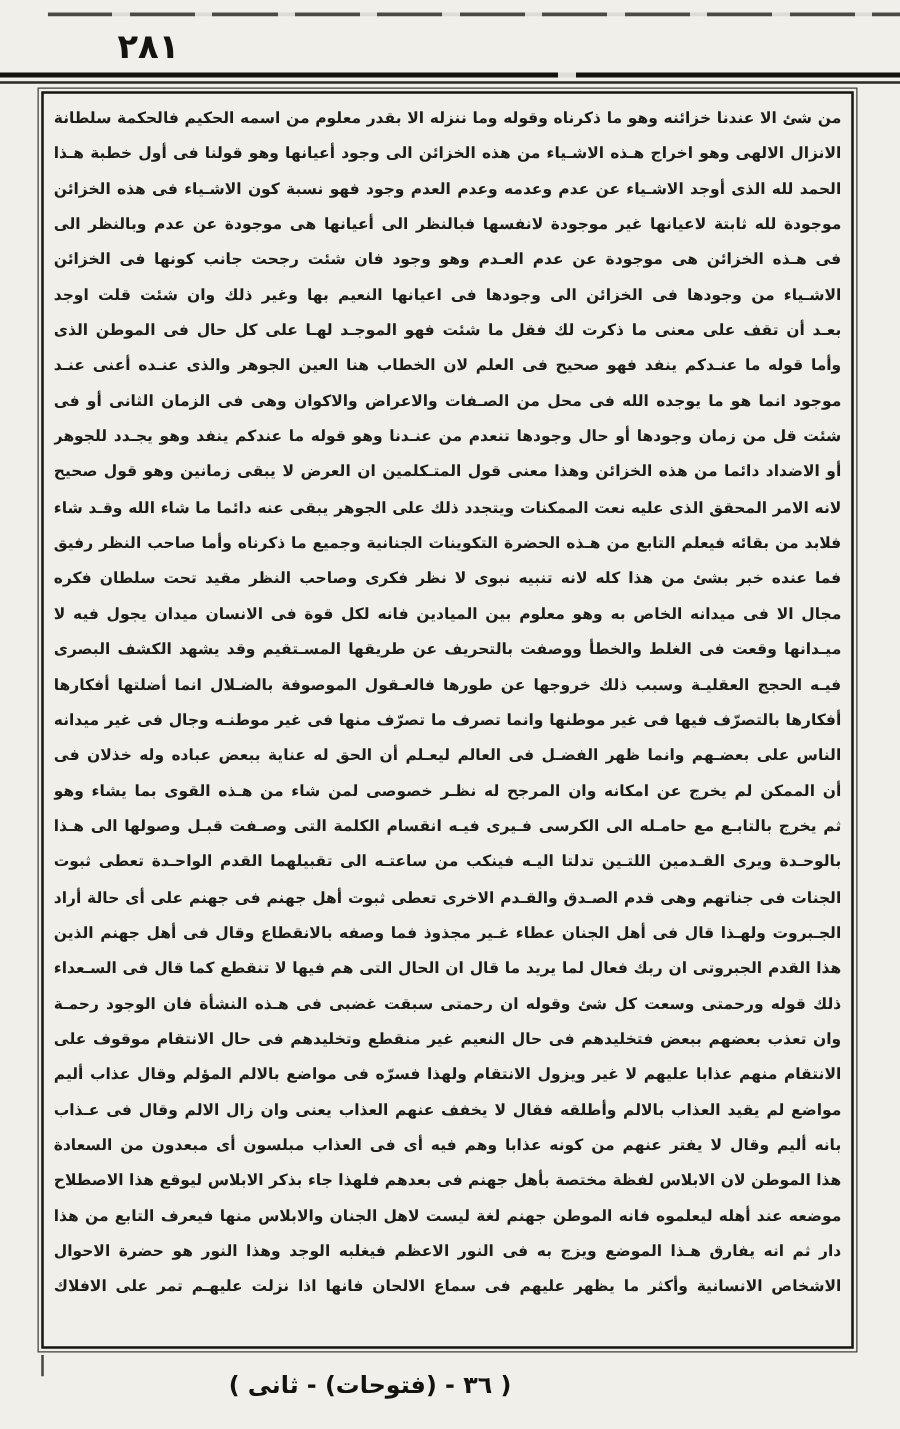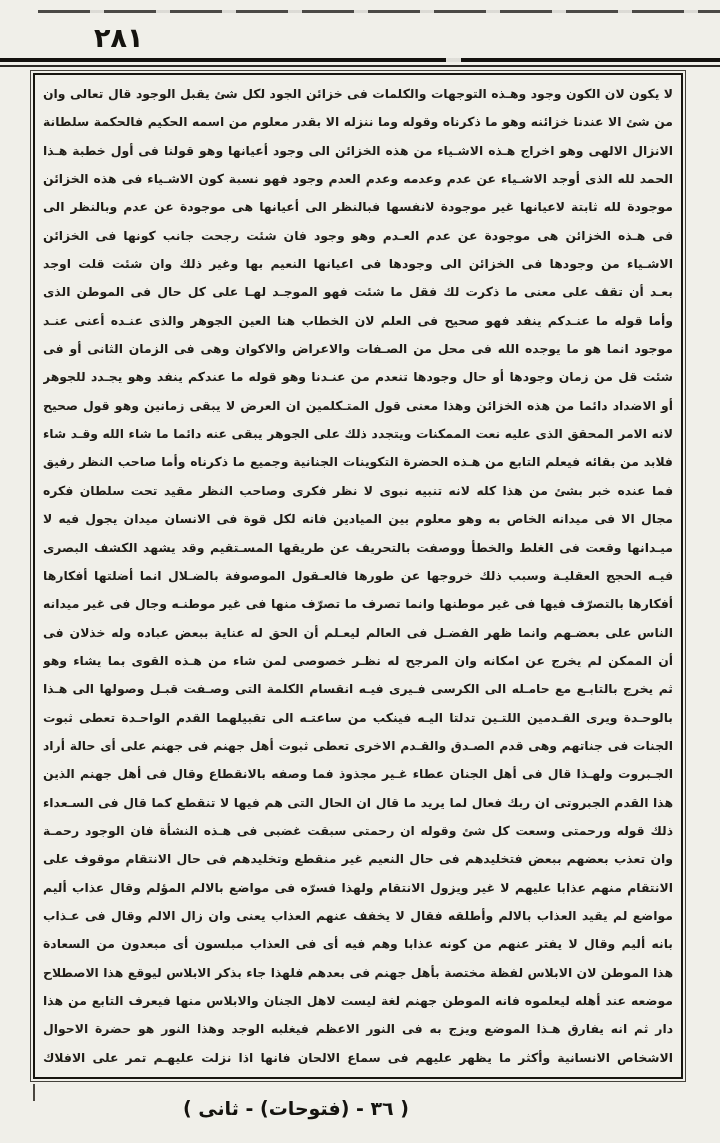--- a/index.html
+++ b/index.html
@@ -66,21 +66,20 @@
 <div class="scan-edge"></div>
 
 <div class="page-number">٢٨١</div>
 
 <div class="header-rule-thick"></div>
 <div class="header-rule-thin"></div>
 
 <div class="frame-outer">
   <div class="frame-inner">
     <div class="text-lines">
-        <div class="text-line">لا يكون لان الكون وجود وهـذه التوجهات والكلمات فى خزائن الجود لكل شئ يقبل الوجود قال تعالى وان</div>
         <div class="text-line">من شئ الا عندنا خزائنه وهو ما ذكرناه وقوله وما ننزله الا بقدر معلوم من اسمه الحكيم فالحكمة سلطانة هـذا</div>
         <div class="text-line">الانزال الالهى وهو اخراج هـذه الاشـياء من هذه الخزائن الى وجود أعيانها وهو قولنا فى أول خطبة هـذا الكتاب</div>
         <div class="text-line">الحمد لله الذى أوجد الاشـياء عن عدم وعدمه وعدم العدم وجود فهو نسبة كون الاشـياء فى هذه الخزائن محفوظة</div>
         <div class="text-line">موجودة لله ثابتة لاعيانها غير موجودة لانفسها فبالنظر الى أعيانها هى موجودة عن عدم وبالنظر الى كونها عنـد الله</div>
         <div class="text-line">فى هـذه الخزائن هى موجودة عن عدم العـدم وهو وجود فان شئت رجحت جانب كونها فى الخزائن فنقول أوجـد</div>
         <div class="text-line">الاشـياء من وجودها فى الخزائن الى وجودها فى اعيانها النعيم بها وغير ذلك وان شئت قلت اوجد الاشـياء عن عدم</div>
         <div class="text-line">بعـد أن تقف على معنى ما ذكرت لك فقل ما شئت فهو الموجـد لهـا على كل حال فى الموطن الذى ظهرت فيه لاعيانها</div>
         <div class="text-line">وأما قوله ما عنـدكم ينفد فهو صحيح فى العلم لان الخطاب هنا العين الجوهر والذى عنـده أعنى عنـد الجوهر من كل</div>
         <div class="text-line">موجود انما هو ما يوجده الله فى محل من الصـفات والاعراض والاكوان وهى فى الزمان الثانى أو فى الحال الثانى كيف</div>
         <div class="text-line">شئت قل من زمان وجودها أو حال وجودها تنعدم من عنـدنا وهو قوله ما عندكم ينفد وهو يجـدد للجوهر الامثال</div>

